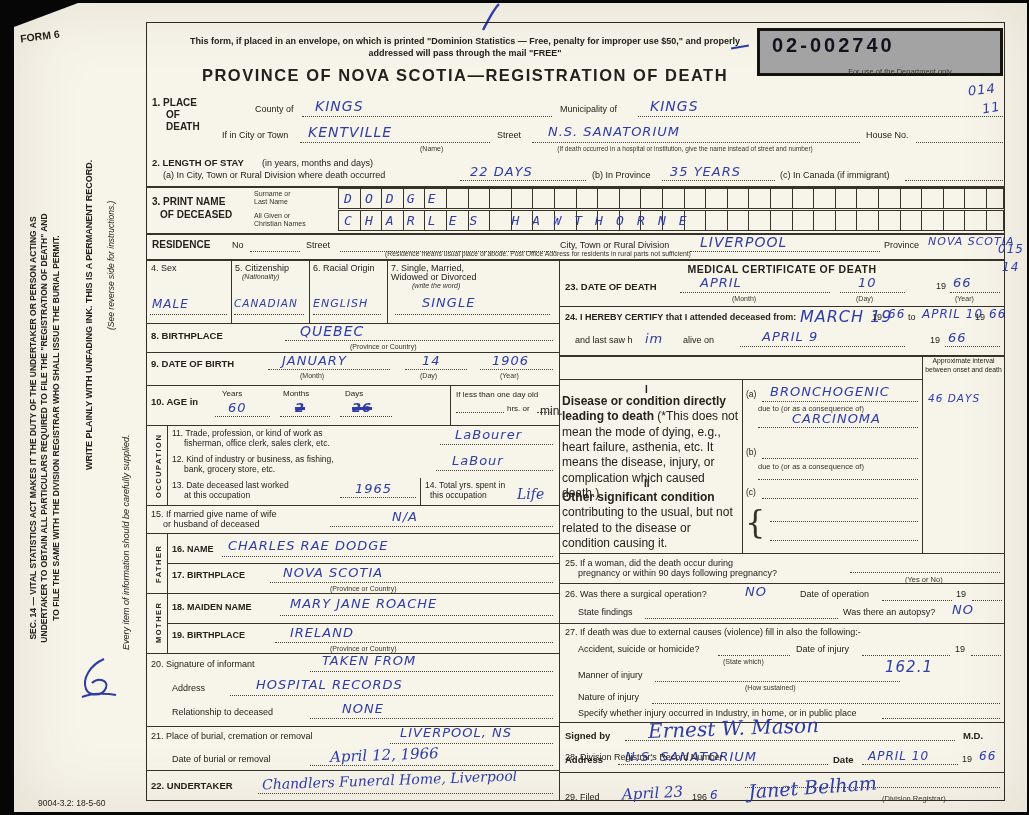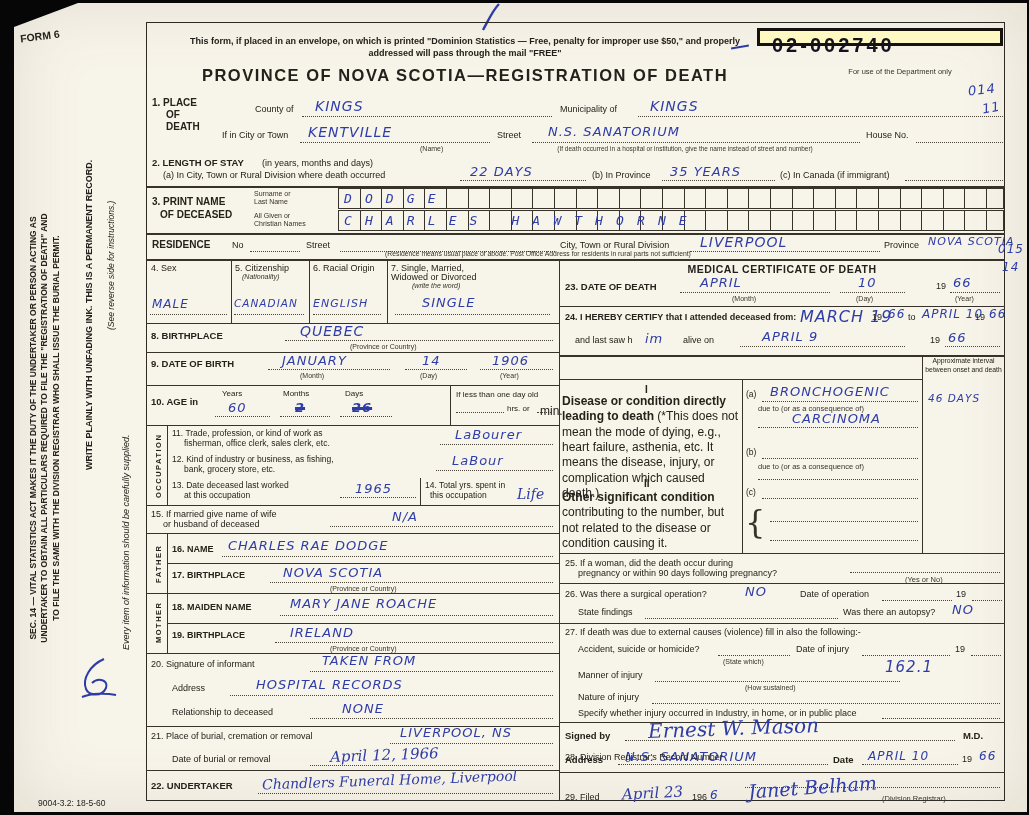--- a/index.html
+++ b/index.html
@@ -18,21 +18,21 @@
   .cur{font-family:"DejaVu Serif",serif;font-style:italic;color:#2e3ca8;white-space:nowrap}
   .strike{text-decoration:line-through;text-decoration-thickness:2.5px}
   .dl{position:absolute;border-bottom:1.3px dotted #4a4439;height:1px}
   .hl{position:absolute;background:#37332b;height:1px}
   .vl{position:absolute;background:#37332b;width:1px}
   .frame{position:absolute;left:146px;top:22px;width:859px;height:779px;border:1.5px solid #2f2b24}
   .vrot{position:absolute;transform:rotate(-90deg);transform-origin:0 0;white-space:nowrap}
   .vblock{position:absolute;transform:rotate(-90deg);transform-origin:0 0;text-align:center;font-weight:bold}
   .comb{position:absolute;height:21px;border:1px solid #37332b;background-image:repeating-linear-gradient(to right,transparent 0,transparent 20.6px,#37332b 20.6px,#37332b 21.6px)}
   .combtxt{position:absolute;font-family:"DejaVu Sans Mono",monospace;font-size:13px;font-style:italic;color:#2e3ca8;letter-spacing:13.1px;white-space:nowrap}
-  .serialbox{position:absolute;left:757px;top:28px;width:246px;height:18px;border:3px solid #16130f;background:#fef9c3}
+  .serialbox{position:absolute;left:757px;top:28px;width:246px;height:48px;border:3px solid #16130f;background:#a3a3a3}
   .serial{font-size:20px;font-weight:bold;letter-spacing:3px;color:#14121e;line-height:28px;padding-left:12px;white-space:nowrap}
   svg{display:block}
 </style>
 </head>
 <body>
 
 <div class="stage">
   <div class="paper"></div>
   <div class="corner"></div>
 
@@ -298,21 +298,21 @@
   <div class="a hw" style="left:792px;top:411px">CARCINOMA</div>
   <i class="dl" style="left:758px;top:427px;width:160px"></i>
   <div class="a hw" style="left:928px;top:392px;font-size:10.5px">46 DAYS</div>
   <div class="a lb" style="left:746px;top:447px;font-size:8.5px">(b)</div>
   <i class="dl" style="left:762px;top:458px;width:156px"></i>
   <div class="a sm" style="left:758px;top:462px;font-size:7.5px">due to (or as a consequence of)</div>
   <i class="dl" style="left:758px;top:479px;width:160px"></i>
   <div class="a lb" style="left:746px;top:487px;font-size:8.5px">(c)</div>
   <i class="dl" style="left:762px;top:498px;width:156px"></i>
   <div class="a b" style="left:644px;top:478px;font-size:10px">II</div>
-  <div class="a para" style="left:562px;top:490px;width:177px"><span class="b">Other significant condition</span> <span>contributing to the number, but not related to the disease or condition causing it.</span></div>
+  <div class="a para" style="left:562px;top:490px;width:177px"><span class="b">Other significant condition</span> <span>contributing to the usual, but not related to the disease or condition causing it.</span></div>
   <div class="a" style="left:745px;top:503px;font-size:32px;font-family:'DejaVu Serif',serif;color:#37332b">{</div>
   <i class="dl" style="left:770px;top:521px;width:148px"></i>
   <i class="dl" style="left:770px;top:540px;width:148px"></i>
   <div class="hl" style="left:559px;top:553px;width:446px"></div>
 
   <div class="a lb" style="left:565px;top:558px">25. If a woman, did the death occur during</div>
   <div class="a lb" style="left:578px;top:568px">pregnancy or within 90 days following pregnancy?</div>
   <i class="dl" style="left:850px;top:572px;width:150px"></i>
   <div class="a sm" style="left:905px;top:575px;font-size:7.5px">(Yes or No)</div>
   <div class="hl" style="left:559px;top:583px;width:446px"></div>

